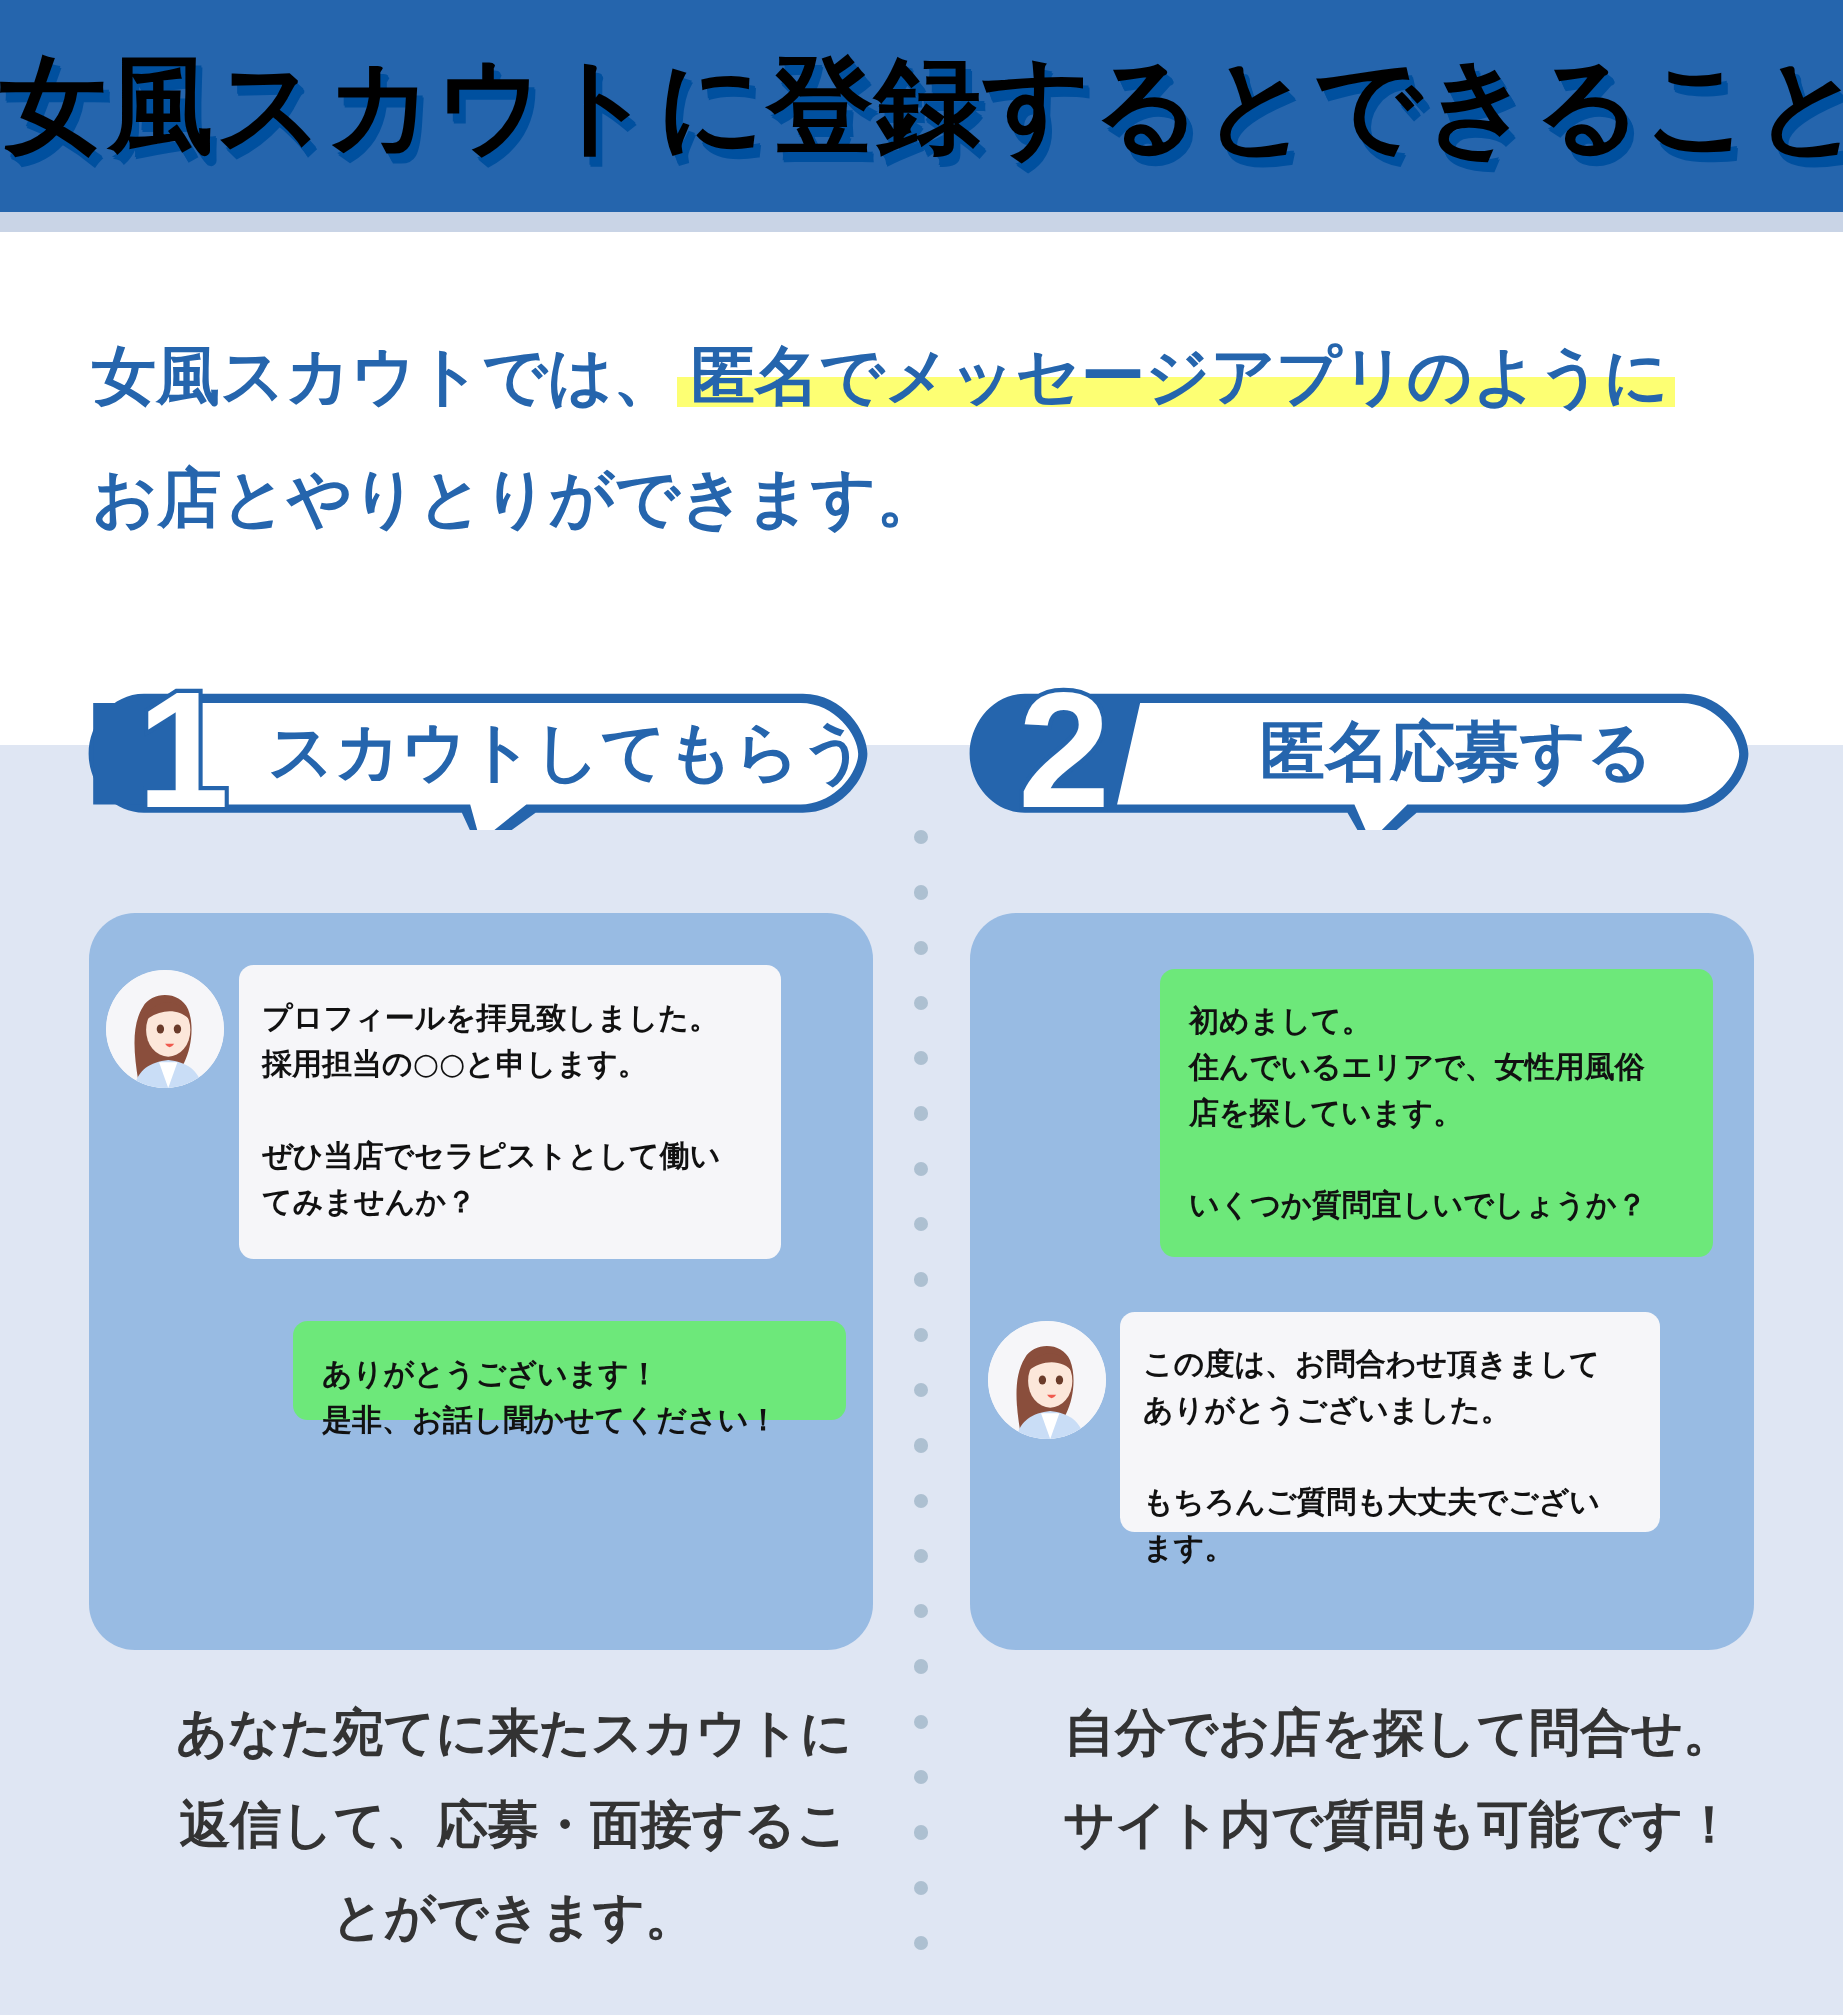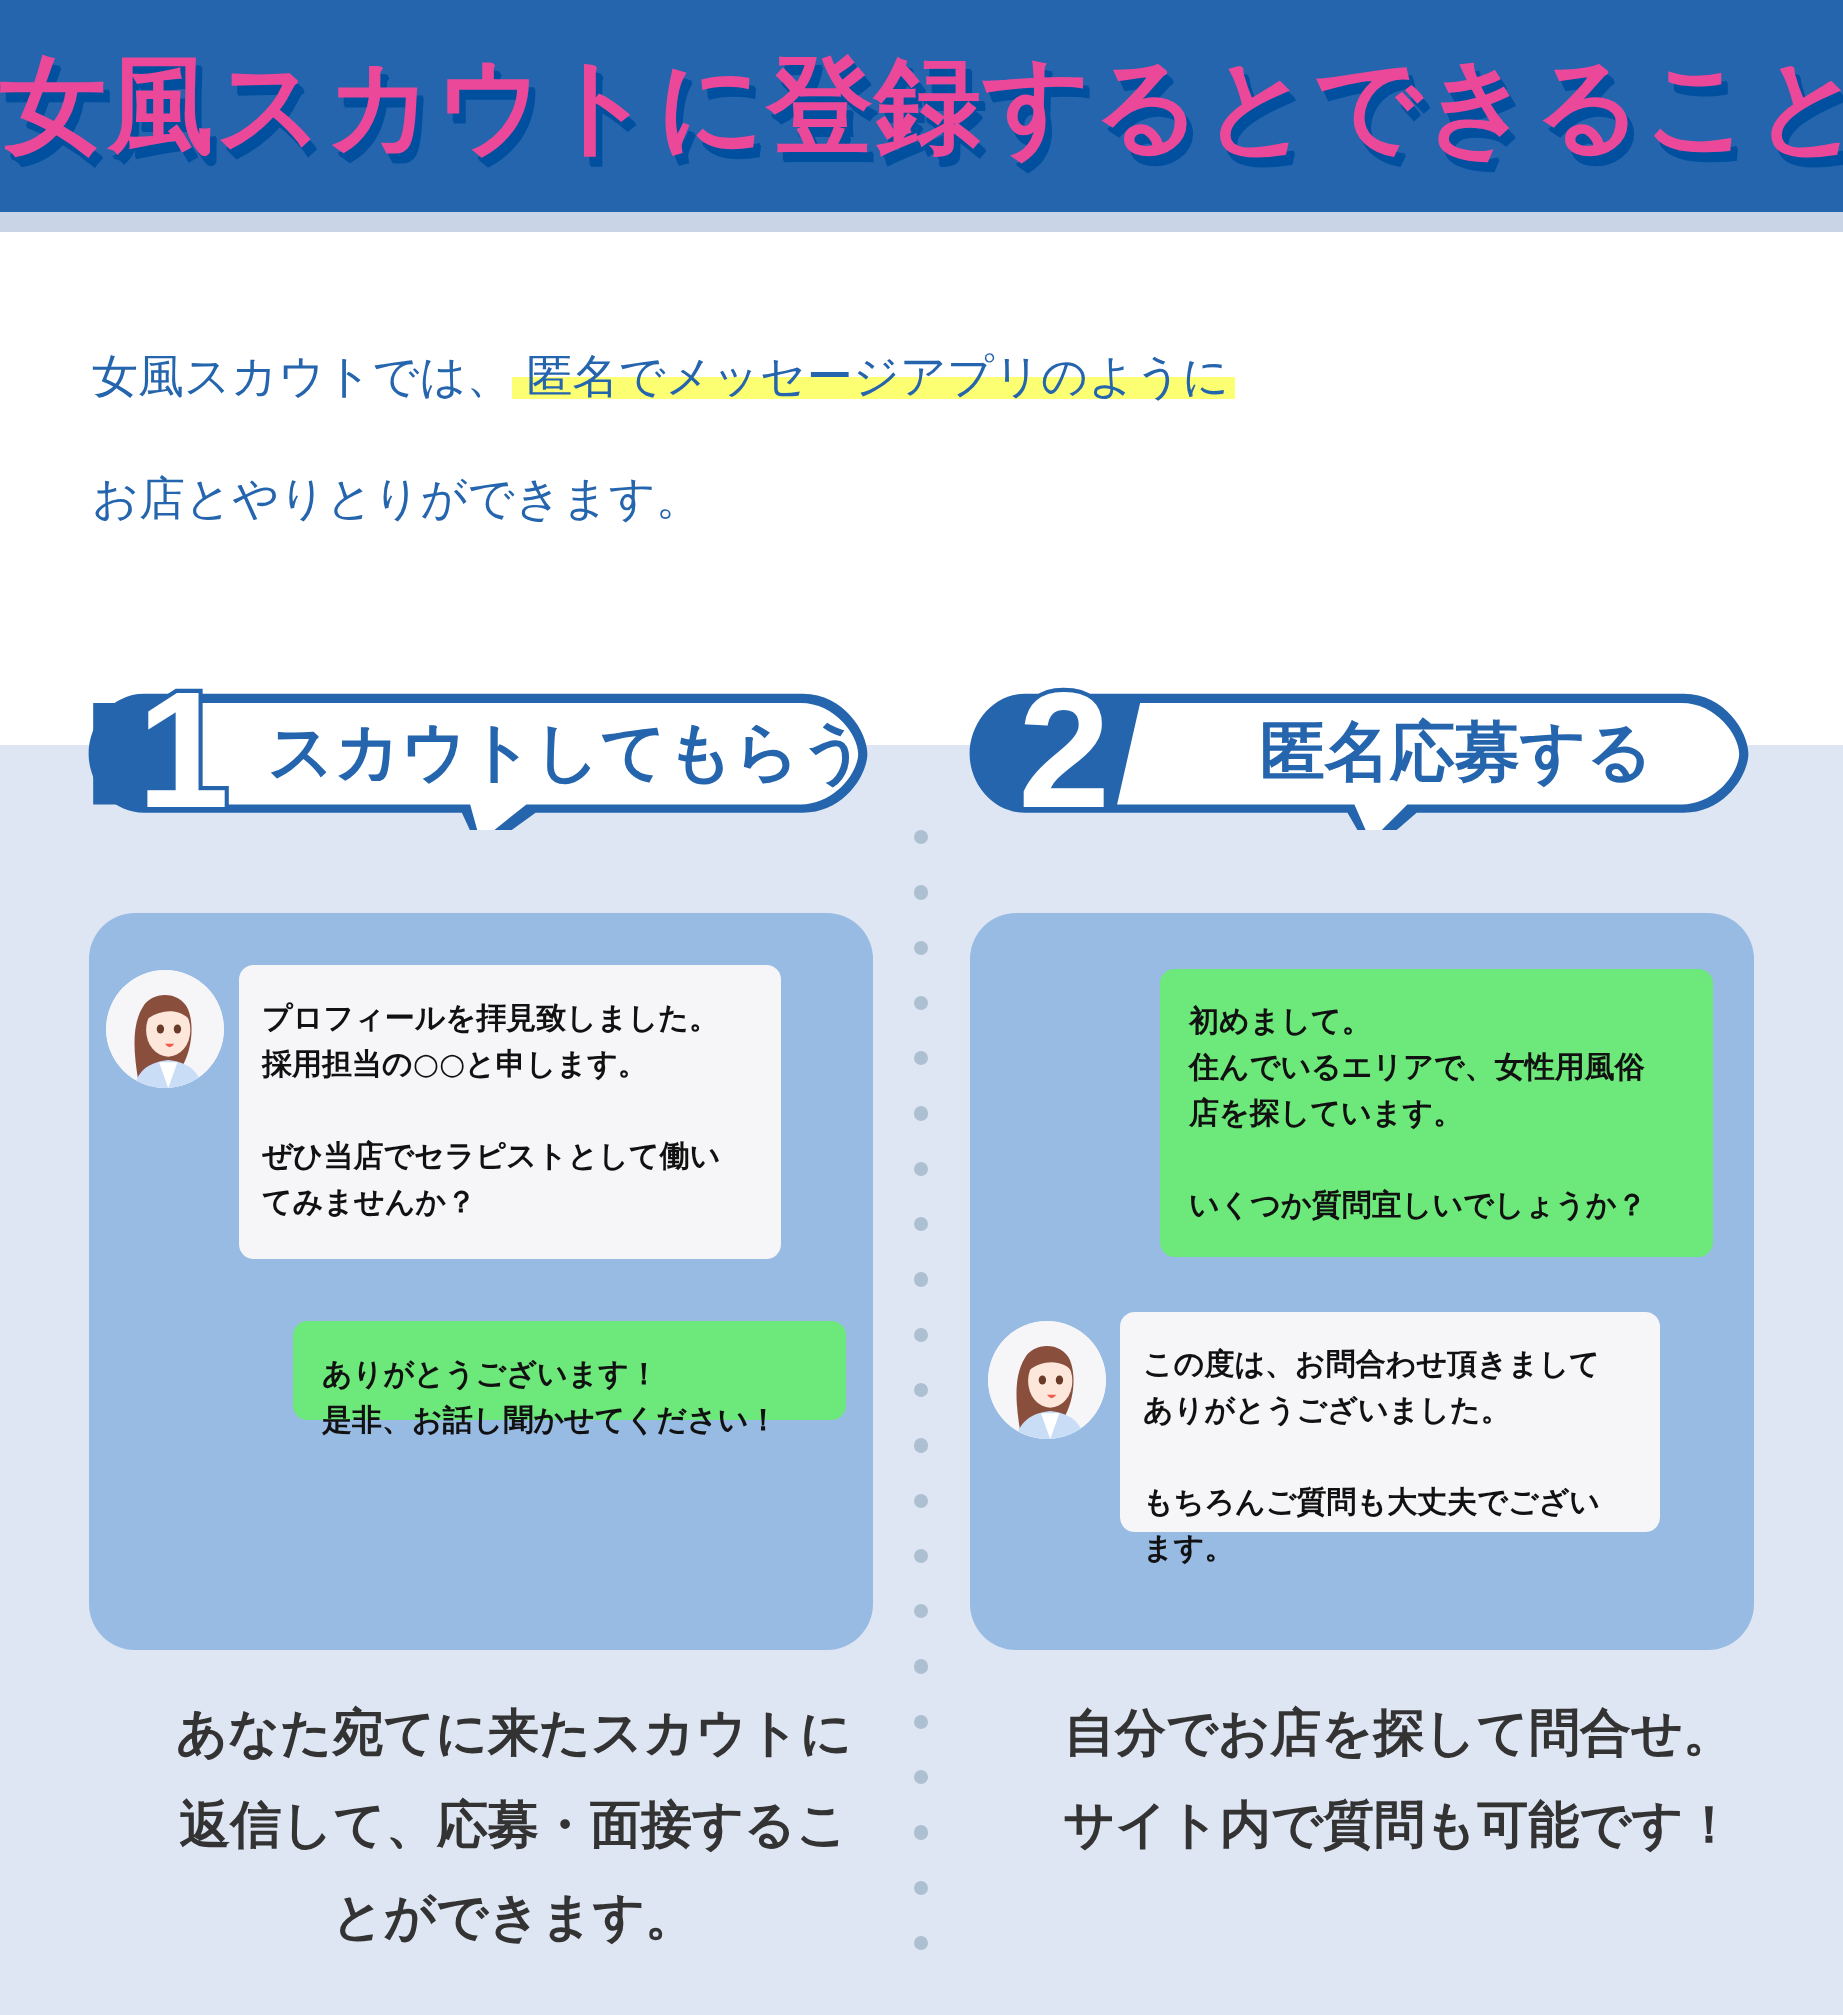--- a/index.html
+++ b/index.html
@@ -12,30 +12,30 @@
 
   
   .header {
     left: 0; top: 0; width: 1844px; height: 212px; background: #2565AD;
   }
   .header-band {
     left: 0; top: 212px; width: 1844px; height: 20px; background: #C9D4E6;
   }
   .header-title {
     left: 0; top: 41px; width: 1568px; text-align: center;
-    font-size: 106px; font-weight: bold; color: #ec4899; line-height: 129px;
+    font-size: 106px; font-weight: bold; color: #000000; line-height: 129px;
     letter-spacing: 1.8px;
     text-shadow: 5.5px 8.3px 0 #00509F, 6.5px 10px 0 #00509F;
     white-space: nowrap;
   }
 
   
   .intro {
-    left: 92px; width: 1682px; color: #2565AD; font-weight: normal;
-    font-size: 46px; line-height: 74px; white-space: nowrap;
+    left: 92px; width: 1682px; color: #2565AD; font-weight: bold;
+    font-size: 64px; line-height: 74px; white-space: nowrap;
   }
   .intro-line1 { top: 339px; }
   .intro-line2 { top: 461px; }
   .hl {
     background: linear-gradient(to bottom, transparent 0, transparent 52%, #FDFF73 52%, #FDFF73 92%, transparent 92%);
     padding: 0 5.5px 0 14px;
   }
 
   
   .lower {

